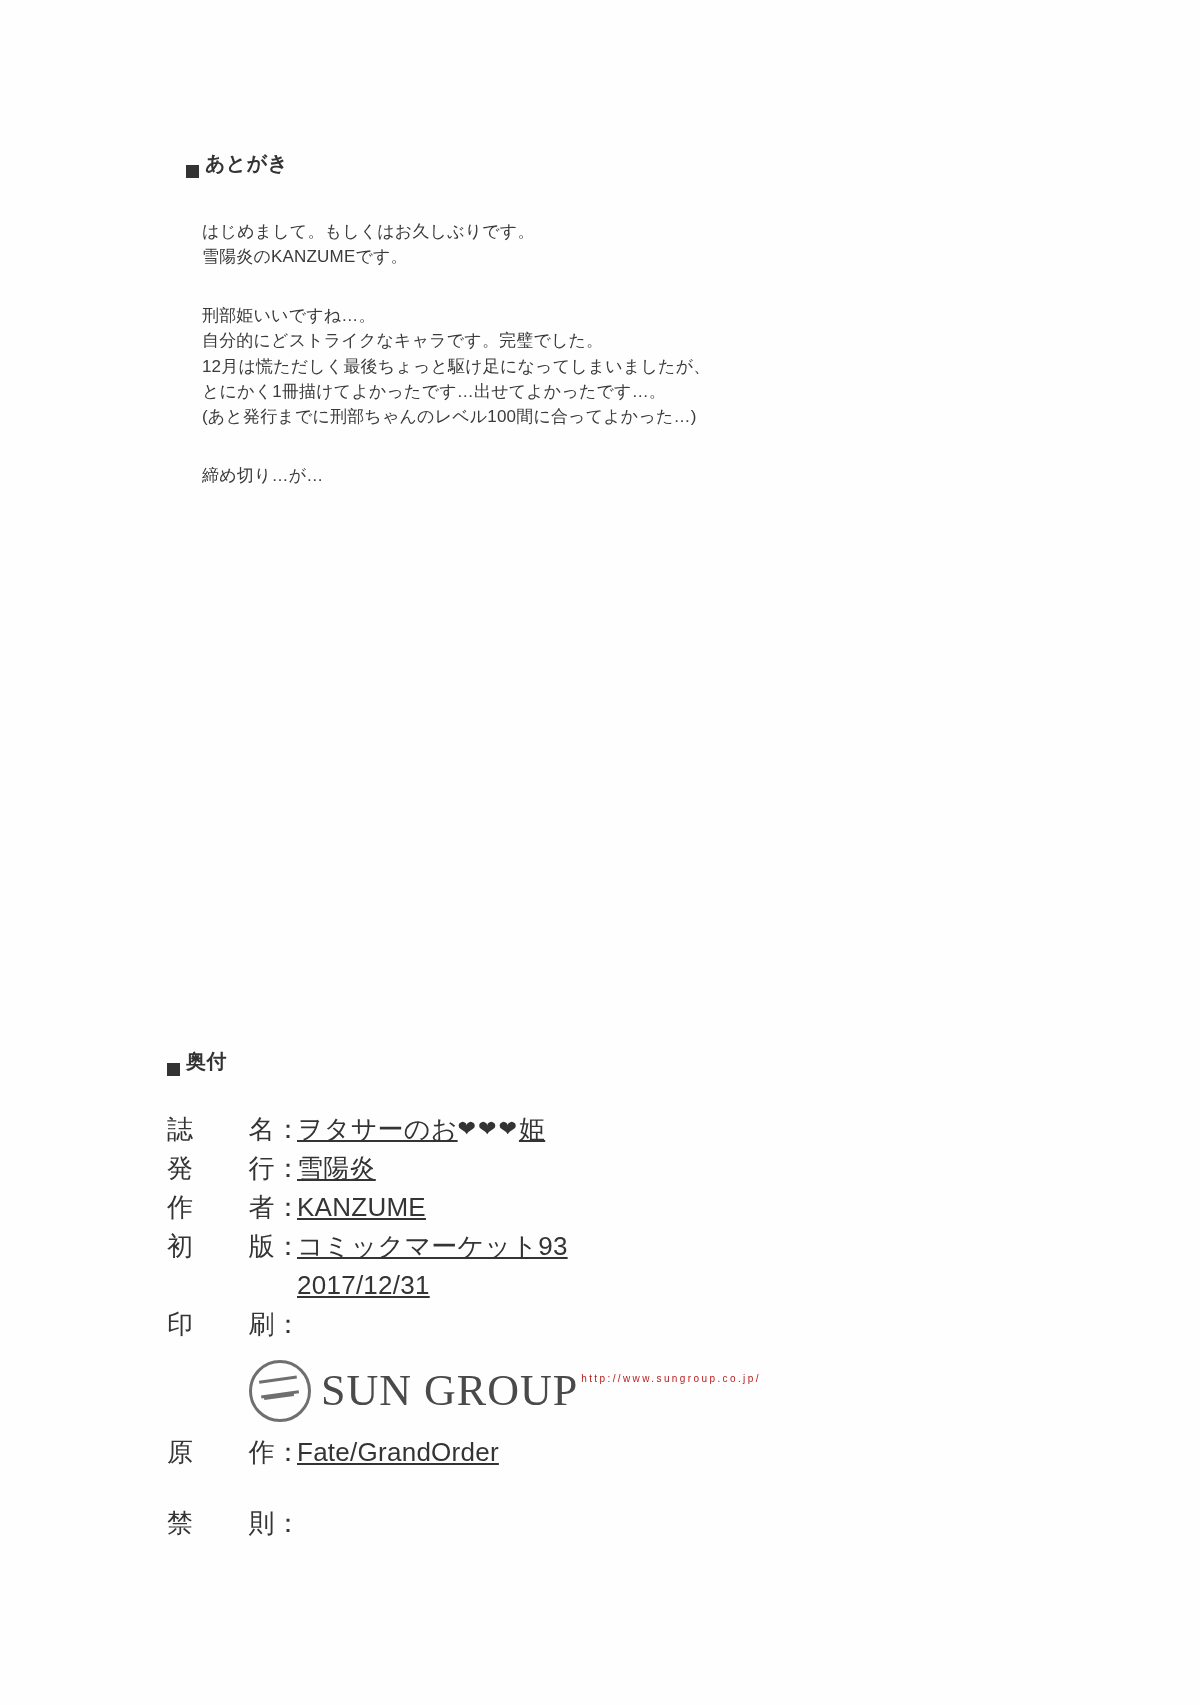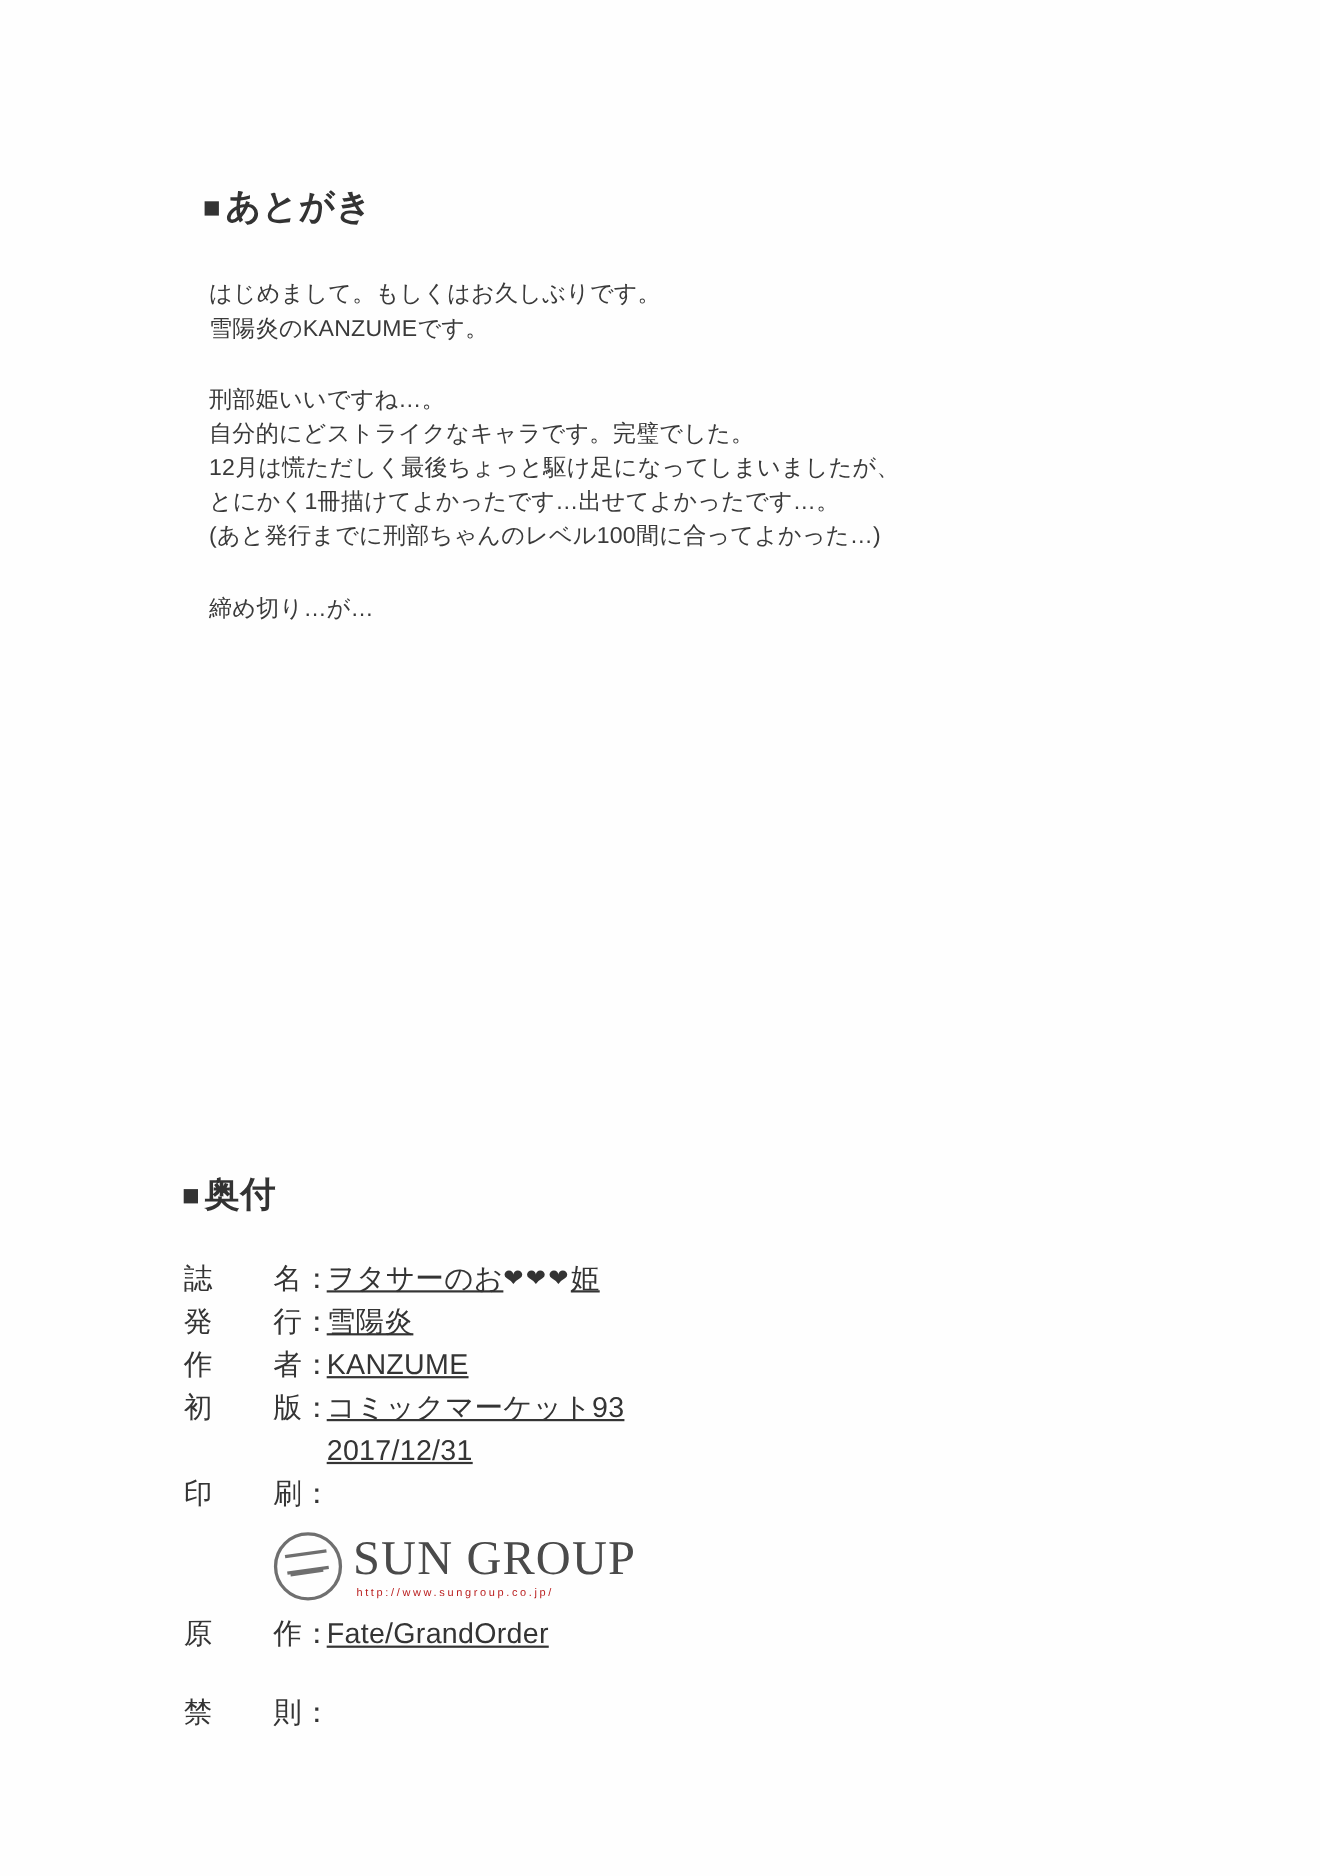--- a/index.html
+++ b/index.html
@@ -22,41 +22,41 @@
   }
 
   
   .afterword {
     position: absolute;
     left: 186px;
     top: 150px;
     width: 880px;
   }
   .section-head {
-    font-size: 32px;
+    font-size: 20px;
     letter-spacing: 0.02em;
     color: #333333;
-    margin: 16px 0 42px 0;
-    display: flex;
-    align-items: center;
+    margin: 0 0 42px 0;
+    display: flex;
+    align-items: flex-end;
     gap: 6px;
   }
   .sq {
     display: inline-block;
     width: 13px;
     height: 13px;
     background: #333333;
     position: relative;
     top: 1px;
   }
   .para {
-    font-size: 21px;
+    font-size: 17px;
     line-height: 1.48;
     color: #3a3a3a;
-    margin: 4px;
+    margin: 16px;
     letter-spacing: 0.01em;
     white-space: pre-line;
   }
   .para + .para {
     margin-top: 34px;
   }
 
   
   .colophon {
     position: absolute;
@@ -140,21 +140,21 @@
     position: absolute;
     left: 12px;
     top: 32px;
     width: 30px;
     height: 3px;
     background: #6f6f6f;
     transform: rotate(-8deg);
   }
   .logo-text {
     display: flex;
-    flex-direction: column;
+    flex-direction: row;
     line-height: 1;
   }
   .logo-name {
     font-family: "Liberation Serif", serif;
     font-size: 44px;
     letter-spacing: 1px;
     color: #4a4a4a;
   }
   .logo-url {
     font-size: 10px;

